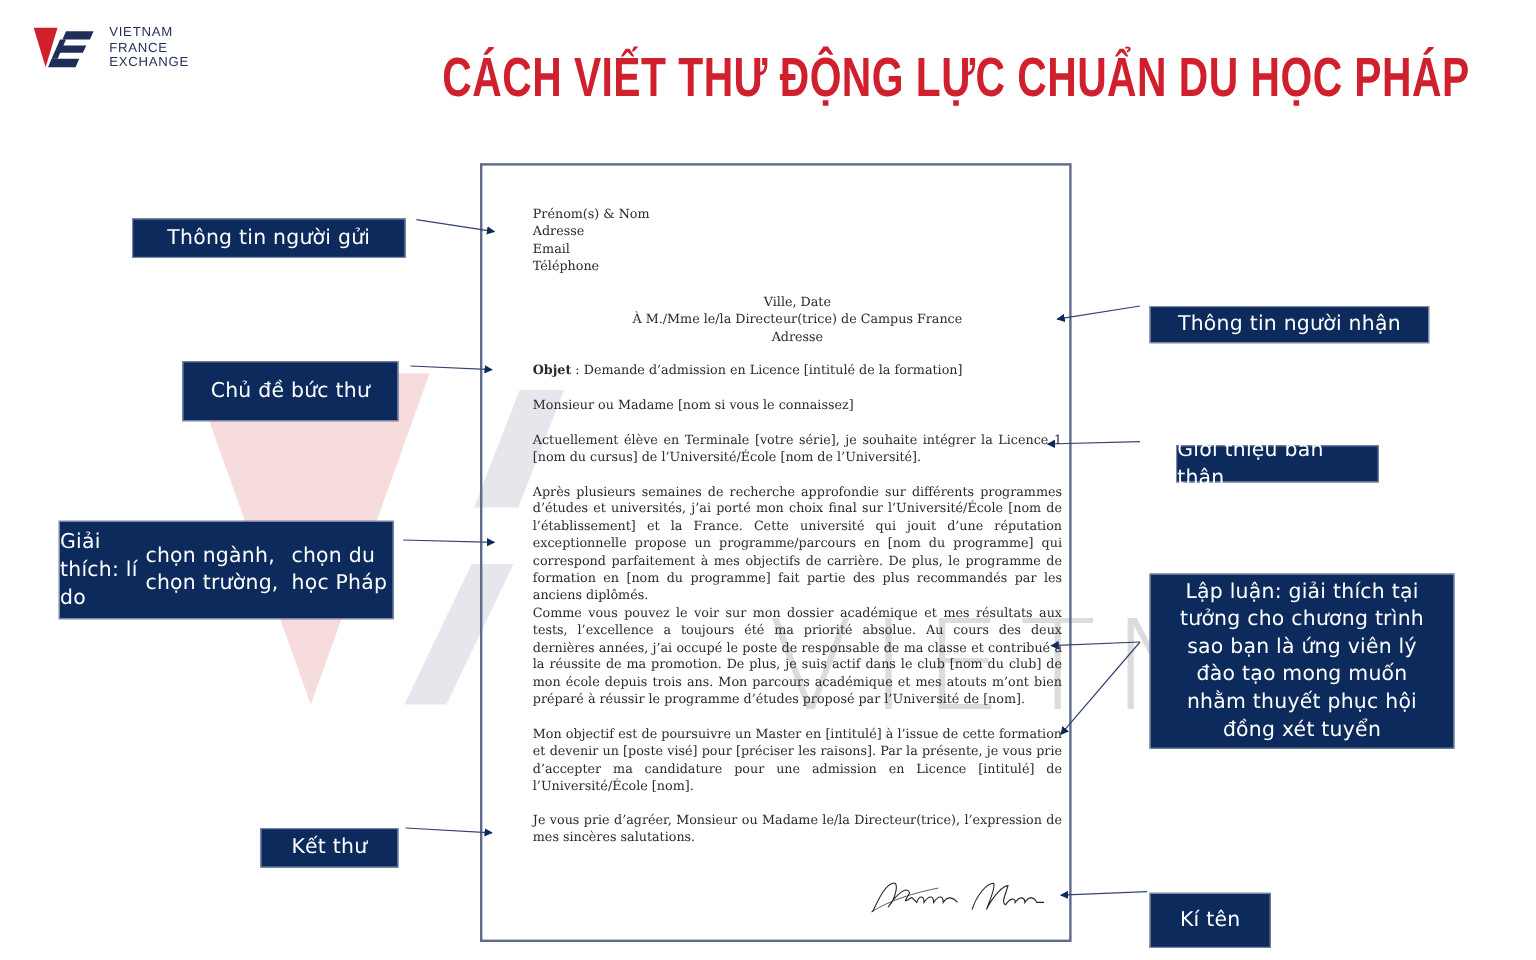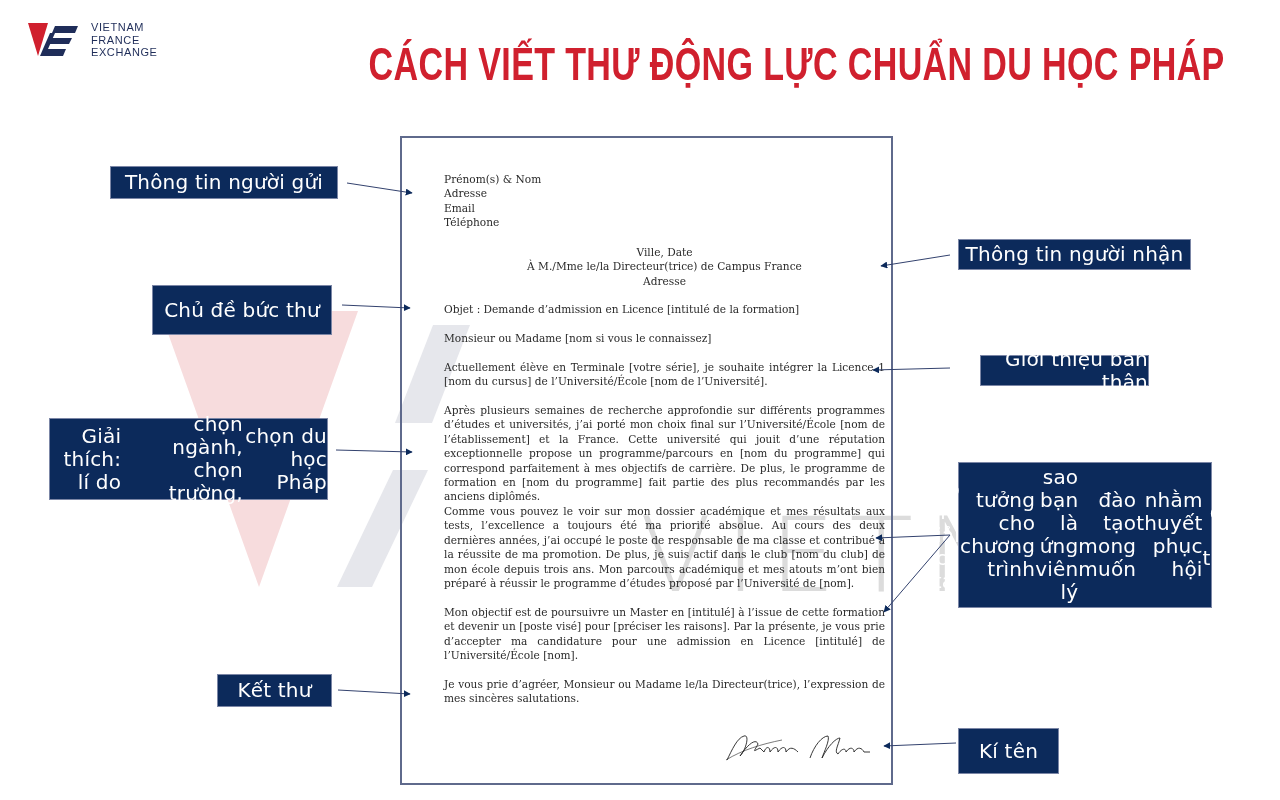--- a/index.html
+++ b/index.html
@@ -48,31 +48,31 @@
     position: absolute; left: 400px; top: 136px; width: 493px; height: 649px;
     border: 2px solid #5f6a8c; background: rgba(255,255,255,0.0); z-index: 1;
   }
   .letter-body {
     position: absolute; left: 26px; top: 34px; width: 441px;
     font-family: "DejaVu Serif", serif; font-size: 10.6px; line-height: 14.4px; color: #2a2a2a;
   }
   .lt { position: absolute; left: 16px; width: 441px; }
   .lt.right { text-align: center; }
   .lt.just { text-align: justify; hyphens: auto; }
-  .lt b { font-weight: normal; }
+  .lt b { font-weight: bold; }
   .sig {
     position: absolute; left: 320px; top: 592px; width: 150px; height: 40px;
   }
 
   
   .label {
     position: absolute; background: #0c2a5b; color: #ffffff; z-index: 3;
-    font-family: "DejaVu Sans", sans-serif; font-size: 20px; line-height: 23px;
-    text-align: right; display: flex; align-items: center; justify-content: center;
-    letter-spacing: 0.2px; border: 1px solid #7b86a6;
+    font-family: "DejaVu Sans", sans-serif; font-size: 17px; line-height: 23px;
+    text-align: left; display: flex; align-items: center; justify-content: center;
+    letter-spacing: 0.2px; border: 1px solid #7b86a6; margin-top: 16px;
   }
   .label span { display: block; }
 
   
   svg.connectors { position: absolute; left: 0; top: 0; width: 1280px; height: 800px; z-index: 4; pointer-events: none; }
 </style>
 </head>
 <body>
 
 <div class="wm-triangle"></div>
@@ -141,21 +141,21 @@
   <span>Chủ đề bức thư</span>
 </div>
 <div class="label" style="left:980px;top:355px;width:169px;height:31px">
   <span>Giới thiệu bản thân</span>
 </div>
 <div class="label" style="left:49px;top:418px;width:279px;height:82px;flex-direction:row">
   <span>Giải thích: lí do</span>
   <span>chọn ngành, chọn trường,</span>
   <span>chọn du học Pháp</span>
 </div>
-<div class="label" style="left:958px;top:462px;width:254px;height:146px;flex-direction:row">
+<div class="label" style="left:958px;top:462px;width:254px;height:146px;flex-direction:column">
   <span>Lập luận: giải thích tại</span>
   <span>tưởng cho chương trình</span>
   <span>sao bạn là ứng viên lý</span>
   <span>đào tạo mong muốn</span>
   <span>nhằm thuyết phục hội</span>
   <span>đồng xét tuyển</span>
 </div>
 <div class="label" style="left:217px;top:674px;width:115px;height:33px">
   <span>Kết thư</span>
 </div>

